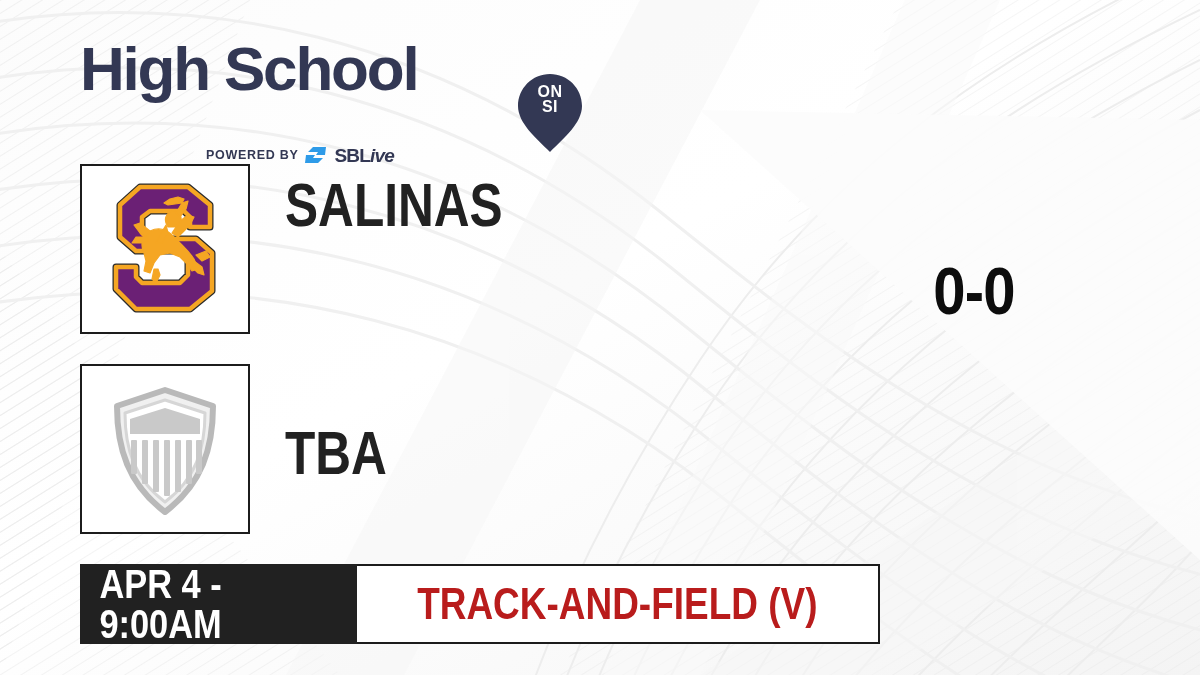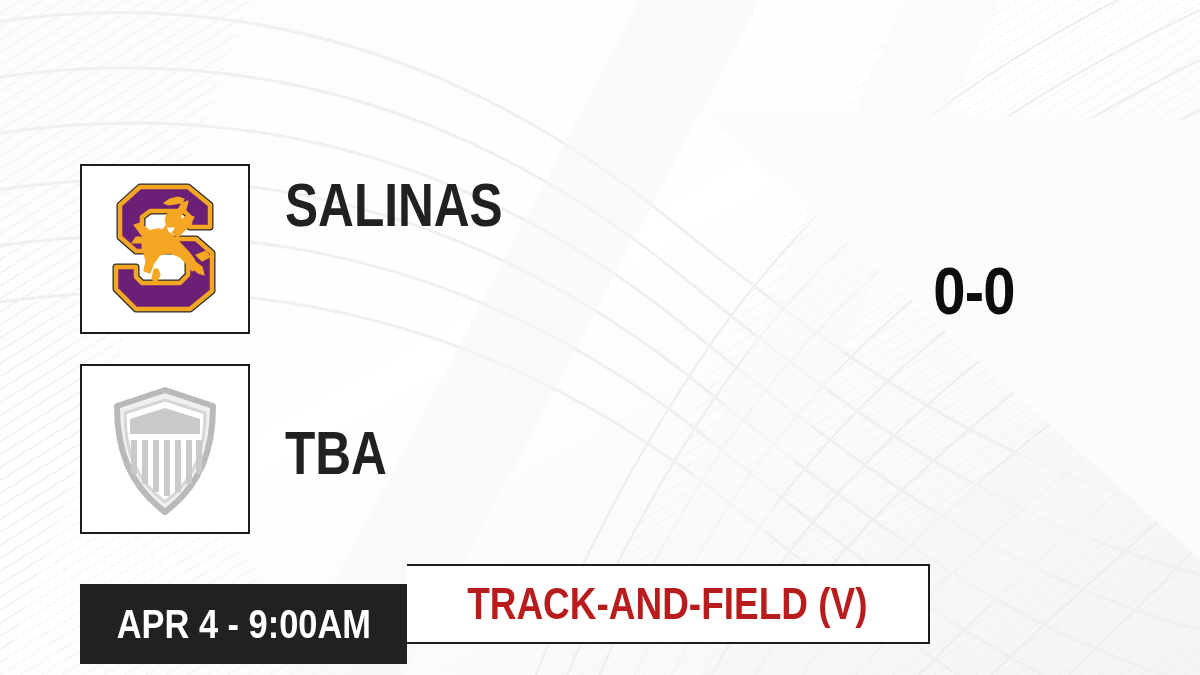--- a/index.html
+++ b/index.html
@@ -86,25 +86,25 @@
     color:#0d0d0d;
     letter-spacing:-1px;
     transform:scaleX(0.88);
     transform-origin:center center;
   }
 
   
   #info-bar { position:absolute; left:80px; top:564px; height:80px; display:flex; }
   #info-datetime {
     background:#212121; color:#ffffff;
-    width:327px; height:80px;
+    width:277px; height:80px;
     display:flex; align-items:center; justify-content:center;
     font-family:"Liberation Sans Narrow","Liberation Sans",sans-serif;
     font-weight:bold; font-size:40px; line-height:40px;
-    letter-spacing:0px; transform-origin:center;margin-top:20px;
+    letter-spacing:0px; transform-origin:center;
   }
   #info-datetime span { display:inline-block; transform:scaleX(0.86); }
   #info-sport {
     background:#ffffff; color:#b91c1c;
     border:2px solid #1c1c1c; border-left:none;
     height:80px; padding:0 22px;
     display:flex; align-items:center; justify-content:center;
     font-family:"Liberation Sans Narrow","Liberation Sans",sans-serif;
     font-weight:bold; font-size:44px; line-height:44px;
   }
@@ -176,20 +176,41 @@
       <polygon points="905,0 1000,0 700,675 604,675" fill="#fafafa"></polygon>
       <polygon points="1200,330 1200,470 880,675 700,675" fill="#f7f7f7"></polygon>
     </g>
 
     <polygon points="700,110 1200,560 1200,120" fill="#fcfcfc" opacity="0.9"></polygon>
   </svg>
 </div>
 
 <div id="stage">
 
+  <div id="brand">
+    <div id="brand-wordmark">High School</div>
+
+    <div id="brand-pin">
+      <svg width="64" height="78" viewBox="0 0 64 78" xmlns="http://www.w3.org/2000/svg">
+        <path d="M32 0 C14.3 0 0 14.3 0 32 C0 49 18 64 32 78 C46 64 64 49 64 32 C64 14.3 49.7 0 32 0 Z" fill="#333854"></path>
+      </svg>
+      <div id="brand-pin-text">
+        <div>ON</div>
+        <div>SI</div>
+      </div>
+    </div>
+
+    <div id="powered-row">
+      <span id="powered-label">POWERED BY</span>
+      <svg id="sbl-mark" viewBox="0 0 22 16" xmlns="http://www.w3.org/2000/svg">
+        <path d="M21 0 L8 0 L3 5 L13 5 L11 8 L1 8 L0 16 L13 16 L18 11 L8 11 L10 8 L20 8 Z" fill="#2E9BE8"></path>
+      </svg>
+      <span id="sbl-word"><span>SBL</span><i>ive</i></span>
+    </div>
+  </div>
 
   <div class="team-row" id="team-row-0">
     <div class="logo-box">
       <svg width="110" height="140" viewBox="0 0 110 140" style="margin-top:13px" xmlns="http://www.w3.org/2000/svg">
 
         <g>
           <path d="M78 8 L30 8 L10 26 L10 58 L26 72 L72 72 L78 78 L78 96 L70 104 L32 104 L26 98 L26 88 L6 88 L6 110 L26 130 L80 130 L102 112 L102 74 L86 60 L38 60 L32 54 L32 38 L40 32 L74 32 L80 38 L80 48 L100 48 L100 26 Z" fill="#2b2b2b" stroke="#2b2b2b" stroke-width="7" stroke-linejoin="round"></path>
           <path d="M78 8 L30 8 L10 26 L10 58 L26 72 L72 72 L78 78 L78 96 L70 104 L32 104 L26 98 L26 88 L6 88 L6 110 L26 130 L80 130 L102 112 L102 74 L86 60 L38 60 L32 54 L32 38 L40 32 L74 32 L80 38 L80 48 L100 48 L100 26 Z" fill="#6B2075" stroke="#F5A623" stroke-width="4.5" stroke-linejoin="round"></path>
         </g>
 

